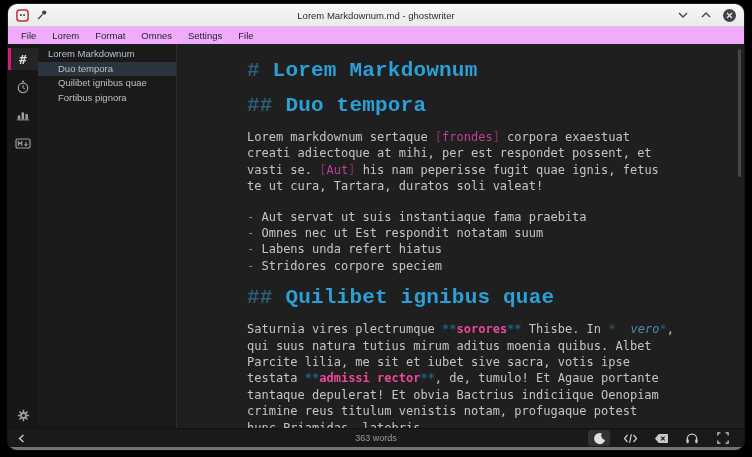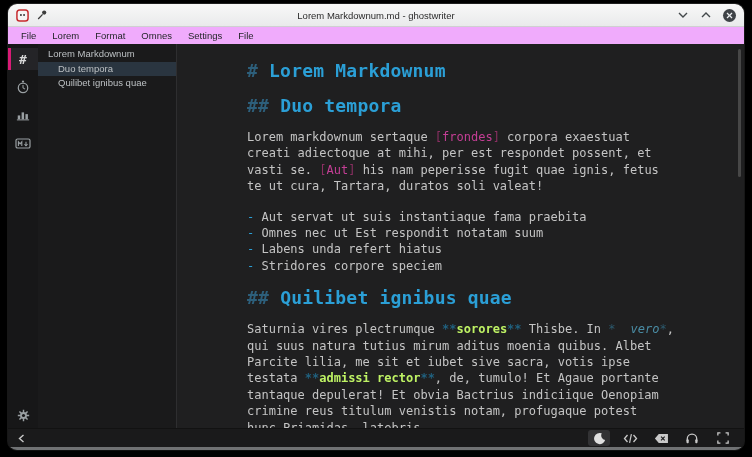--- a/index.html
+++ b/index.html
@@ -35,27 +35,27 @@
   .outline-item.lvl1{padding-left:10px;}
   .outline-item.lvl2{padding-left:20px;}
   .outline-item.selected{background:#2a3540;}
   
   .editor{flex:1 1 auto;background:#1f1f20;border-left:1px solid #2e2e30;position:relative;overflow:hidden;}
   .editor-content{padding:17px 26px 0 70px;font-family:"DejaVu Sans Mono",monospace;
     font-size:12px;line-height:16.4px;color:#c4c4c4;white-space:pre;}
   .md-block{margin:0 0 14px;}
   .md-h1{margin:0 0 15px;}
   .md-h2{margin:7px 0 13px;}
-  .md-h1 .md-line,.md-h2 .md-line{font-size:18px;font-weight:bold;line-height:20px;letter-spacing:.2px;}
+  .md-h1 .md-line,.md-h2 .md-line{font-size:21px;font-weight:bold;line-height:20px;letter-spacing:.2px;font-family:Liberation Mono, monospace;}
   .seg-hmark{color:#2d5f7b;}
   .seg-htext{color:#2b9fd6;}
   .seg-bracket{color:#8a2f62;}
   .seg-magenta{color:#c43e95;text-align:center;}
   .seg-ast{color:#20617f;font-weight:bold;}
-  .seg-boldcyan{color:#bef264;font-weight:bold;}
+  .seg-boldcyan{color:#ec4899;font-weight:bold;}
   .seg-iast{color:#2c5a6e;font-style:italic;}
   .seg-italic{color:#4a8ca4;font-style:italic;margin-left:15px;}
   .seg-dash{color:#2b9fd6;}
   .scroll-thumb{position:absolute;right:3px;top:5px;width:3px;height:128px;background:#474747;border-radius:2px;cursor:pointer;}
   
   .statusbar{height:18px;background:#1a1a1b;border-top:1px solid #121212;display:flex;align-items:center;
     position:relative;padding:0 10px;flex:0 0 auto;}
   .sb-left{display:flex;align-items:center;}
   .sb-count{position:absolute;left:0;right:0;text-align:center;font-size:9px;color:#9b9b9b;cursor:pointer;}
   .sb-right{margin-left:auto;display:flex;align-items:center;gap:9px;z-index:2;}
@@ -155,34 +155,36 @@
             <circle cx="8" cy="8" r="4.2" fill="#9aa0a3"></circle>
             <circle cx="8" cy="8" r="1.9" fill="#171718"></circle>
           </svg>
         </div>
       </div>
 
       <div class="outline">
           <div class="outline-item lvl1">Lorem Markdownum</div>
           <div class="outline-item lvl2 selected">Duo tempora</div>
           <div class="outline-item lvl2">Quilibet ignibus quae</div>
+          <div class="outline-item lvl2">Fortibus pignora</div>
         </div>
 
       <div class="editor">
         <div class="editor-content"><div class="md-block md-h1"><div class="md-line"><span class="seg-hmark"># </span><span class="seg-htext">Lorem Markdownum</span></div></div><div class="md-block md-h2"><div class="md-line"><span class="seg-hmark">## </span><span class="seg-htext">Duo tempora</span></div></div><div class="md-block md-p"><div class="md-line"><span>Lorem markdownum sertaque </span><span class="seg-bracket">[</span><span class="seg-magenta">frondes</span><span class="seg-bracket">]</span><span> corpora exaestuat</span></div><div class="md-line"><span>creati adiectoque at mihi, per est respondet possent, et</span></div><div class="md-line"><span>vasti se. </span><span class="seg-bracket">[</span><span class="seg-magenta">Aut</span><span class="seg-bracket">]</span><span> his nam peperisse fugit quae ignis, fetus</span></div><div class="md-line"><span>te ut cura, Tartara, duratos soli valeat!</span></div></div><div class="md-block md-list"><div class="md-line"><span class="seg-dash">- </span><span>Aut servat ut suis instantiaque fama praebita</span></div><div class="md-line"><span class="seg-dash">- </span><span>Omnes nec ut Est respondit notatam suum</span></div><div class="md-line"><span class="seg-dash">- </span><span>Labens unda refert hiatus</span></div><div class="md-line"><span class="seg-dash">- </span><span>Stridores corpore speciem</span></div></div><div class="md-block md-h2"><div class="md-line"><span class="seg-hmark">## </span><span class="seg-htext">Quilibet ignibus quae</span></div></div><div class="md-block md-p"><div class="md-line"><span>Saturnia vires plectrumque </span><span class="seg-ast">**</span><span class="seg-boldcyan">sorores</span><span class="seg-ast">**</span><span> Thisbe. In </span><span class="seg-iast">*</span><span class="seg-italic">vero</span><span class="seg-iast">*</span><span>,</span></div><div class="md-line"><span>qui suus natura tutius mirum aditus moenia quibus. Albet</span></div><div class="md-line"><span>Parcite lilia, me sit et iubet sive sacra, votis ipse</span></div><div class="md-line"><span>testata </span><span class="seg-ast">**</span><span class="seg-boldcyan">admissi rector</span><span class="seg-ast">**</span><span>, de, tumulo! Et Agaue portante</span></div><div class="md-line"><span>tantaque depulerat! Et obvia Bactrius indiciique Oenopiam</span></div><div class="md-line"><span>crimine reus titulum venistis notam, profugaque potest</span></div><div class="md-line"><span>hunc Priamidas, latebris.</span></div></div></div>
         <div class="scroll-thumb"></div>
       </div>
     </div>
 
     <div class="statusbar">
       <div class="sb-left sb-chevron">
         <svg width="7" height="9" viewBox="0 0 7 9">
           <polyline points="5.5,1 1.5,4.5 5.5,8" fill="none" stroke="#c9c9c9" stroke-width="1.4"></polyline>
         </svg>
       </div>
+      <div class="sb-count">363 words</div>
       <div class="sb-right">
         <div class="sb-btn active">
           <svg width="13" height="13" viewBox="0 0 16 16">
             <path d="M10.8 1.6 A6.9 6.9 0 1 0 14.9 9.8 A5.6 5.6 0 0 1 10.8 1.6 Z" fill="#e0e0e0"></path>
           </svg>
         </div>
         <div class="sb-btn">
           <svg width="15" height="11" viewBox="0 0 15 11">
             <polyline points="4.5,2 1.5,5.5 4.5,9" fill="none" stroke="#c9c9c9" stroke-width="1.3"></polyline>
             <polyline points="10.5,2 13.5,5.5 10.5,9" fill="none" stroke="#c9c9c9" stroke-width="1.3"></polyline>

